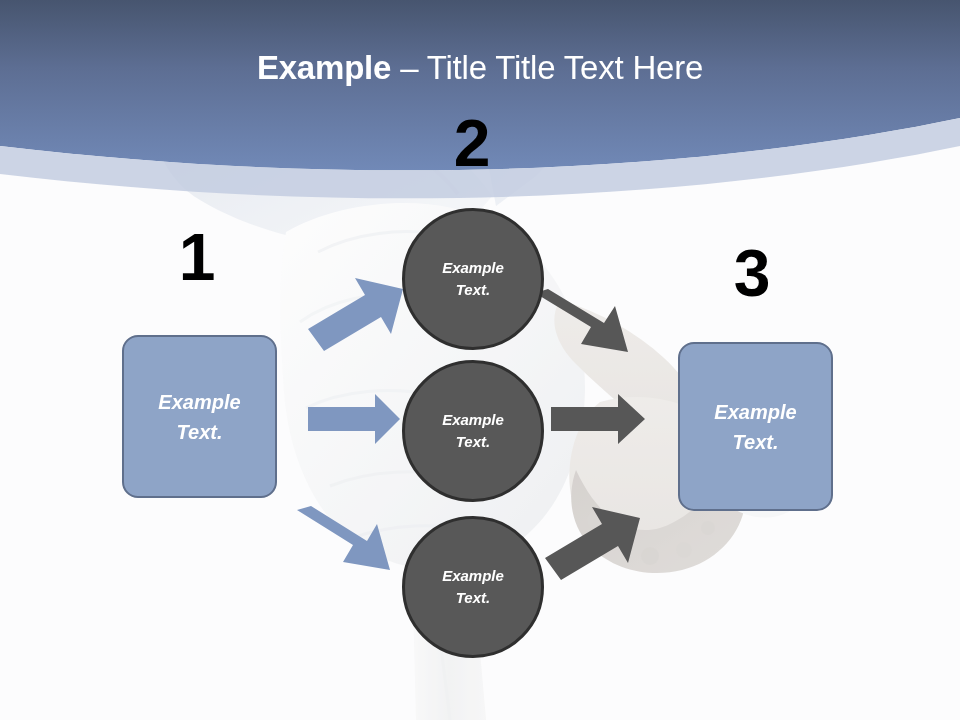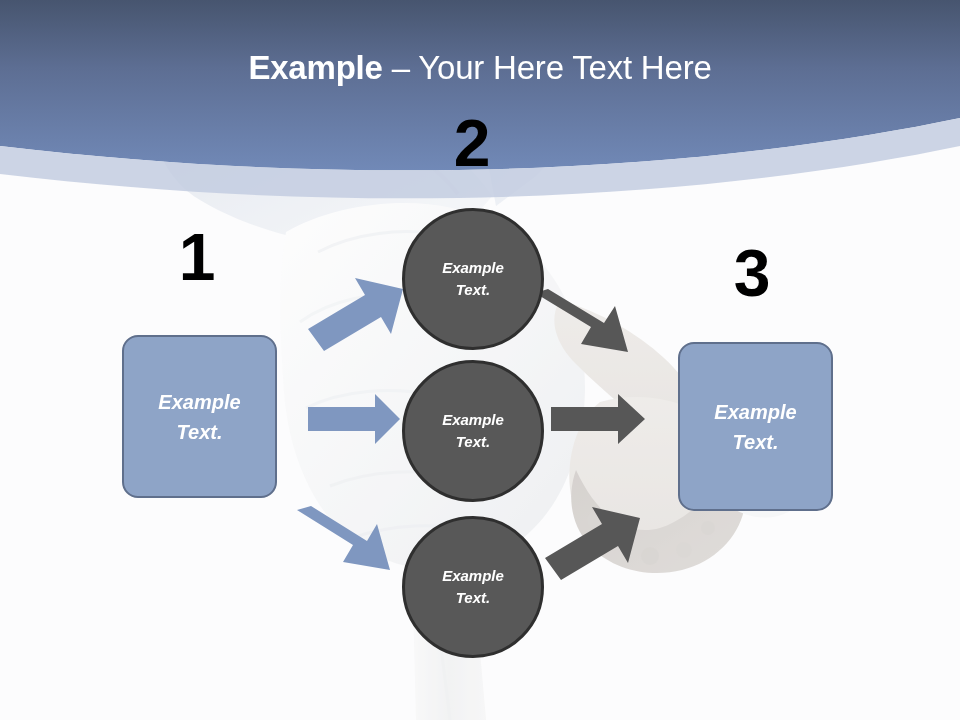--- a/index.html
+++ b/index.html
@@ -215,21 +215,21 @@
       </defs>
 
       <path d="M0 0 L960 0 L960 118 C760 160 420 196 0 146 Z" fill="url(#bannerGrad)"></path>
 
       <path d="M0 146 C420 196 760 160 960 118 L960 146
                C760 188 420 224 0 174 Z" fill="#c3cde0" opacity="0.85"></path>
     </svg>
   </div>
 
   <div id="title">
-    <span class="bold">Example</span><span class="reg"> – Your Here Text Here</span>
+    <span class="bold">Example</span><span class="reg"> – Title Title Text Here</span>
   </div>
 
   <div id="arrow-layer">
     <svg width="960" height="720" viewBox="0 0 960 720">
 
       <g>
         <polygon points="308,329 365,295 355,278 403,289 391,334 381,317 324,351" fill="#7f97c0"></polygon>
       </g>
 
       <g>

